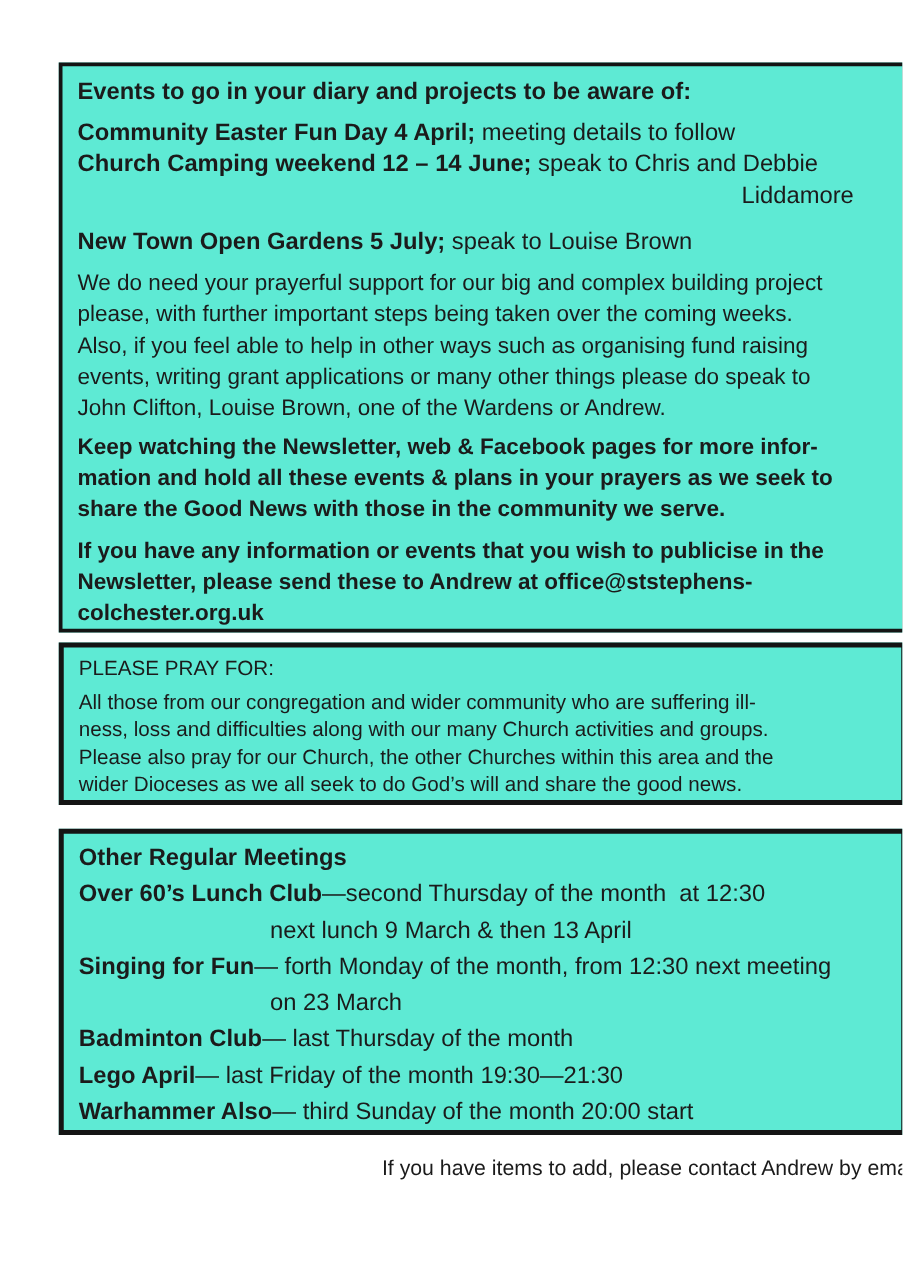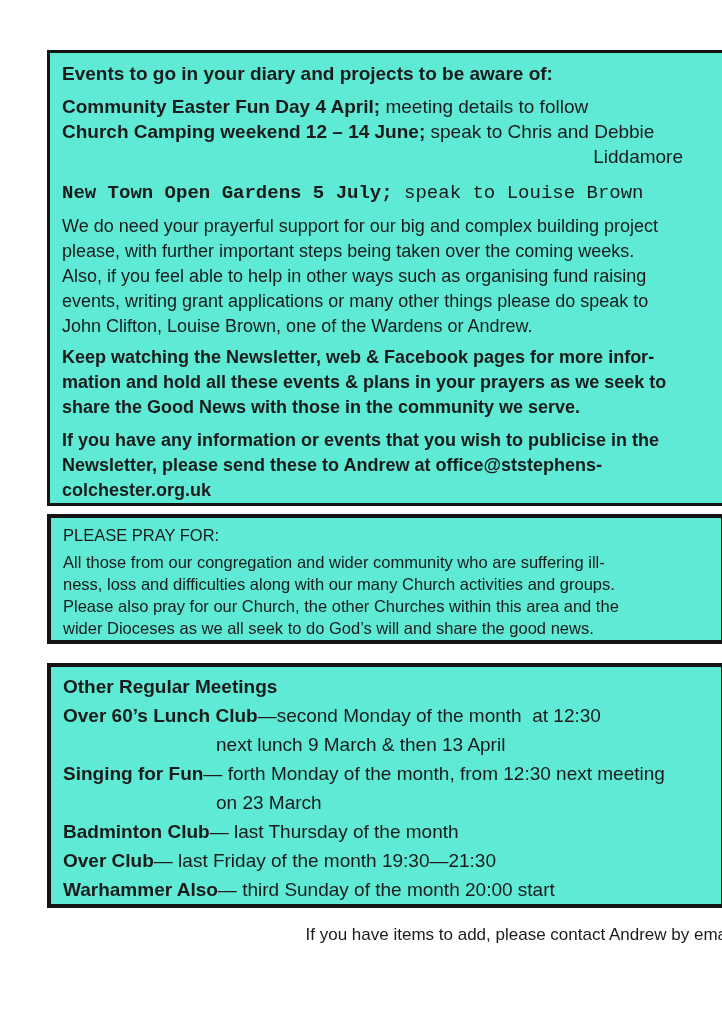--- a/index.html
+++ b/index.html
@@ -38,21 +38,21 @@
     padding: 8px 14px 0 12px;
     font-size: 19px;
     line-height: 25px;
   }
   .box1 .heading { margin-bottom: 8px; }
   .box1 .events-block { margin-bottom: 12px; }
   .box1 .continuation-right {
     text-align: right;
     padding-right: 25px;
   }
-  .box1 .event-single { margin-bottom: 8px; font-family: Liberation Mono, monospace; }
+  .box1 .event-single { margin-bottom: 8px; }
   .box1 .para {
     font-size: 18px;
     line-height: 25px;
   }
   .box1 .para-support { margin-bottom: 6px; }
   .box1 .para-keep { margin-bottom: 8px; }
 
   
   .box2 {
     top: 514px;
@@ -123,29 +123,29 @@
     <p class="heading">PLEASE PRAY FOR:</p>
     <p>All those from our congregation and wider community who are suffering ill-
 ness, loss and difficulties along with our many Church activities and groups.
 Please also pray for our Church, the other Churches within this area and the
 wider Dioceses as we all seek to do God’s will and share the good news.</p>
   </section>
 
   <section class="box box3">
     <p class="bold">Other Regular Meetings</p>
 
-    <p><span class="bold">Over 60’s Lunch Club</span><span>—second Monday of the month  at 12:30</span></p>
+    <p><span class="bold">Over 60’s Lunch Club</span><span>—second Thursday of the month  at 12:30</span></p>
     <p class="cont">next lunch 9 March &amp; then 13 April</p>
 
     <p><span class="bold">Singing for Fun</span><span>— forth Monday of the month, from 12:30 next meeting</span></p>
     <p class="cont">on 23 March</p>
 
     <p><span class="bold">Badminton Club</span><span>— last Thursday of the month</span></p>
 
-    <p><span class="bold">Over Club</span><span>— last Friday of the month 19:30—21:30</span></p>
+    <p><span class="bold">Lego April</span><span>— last Friday of the month 19:30—21:30</span></p>
 
     <p><span class="bold">Warhammer Also</span><span>— third Sunday of the month 20:00 start</span></p>
   </section>
 
   <footer class="page-footer">
     <p>If you have items to add, please contact Andrew by emailing:</p>
   </footer>
 
 </div>
 

